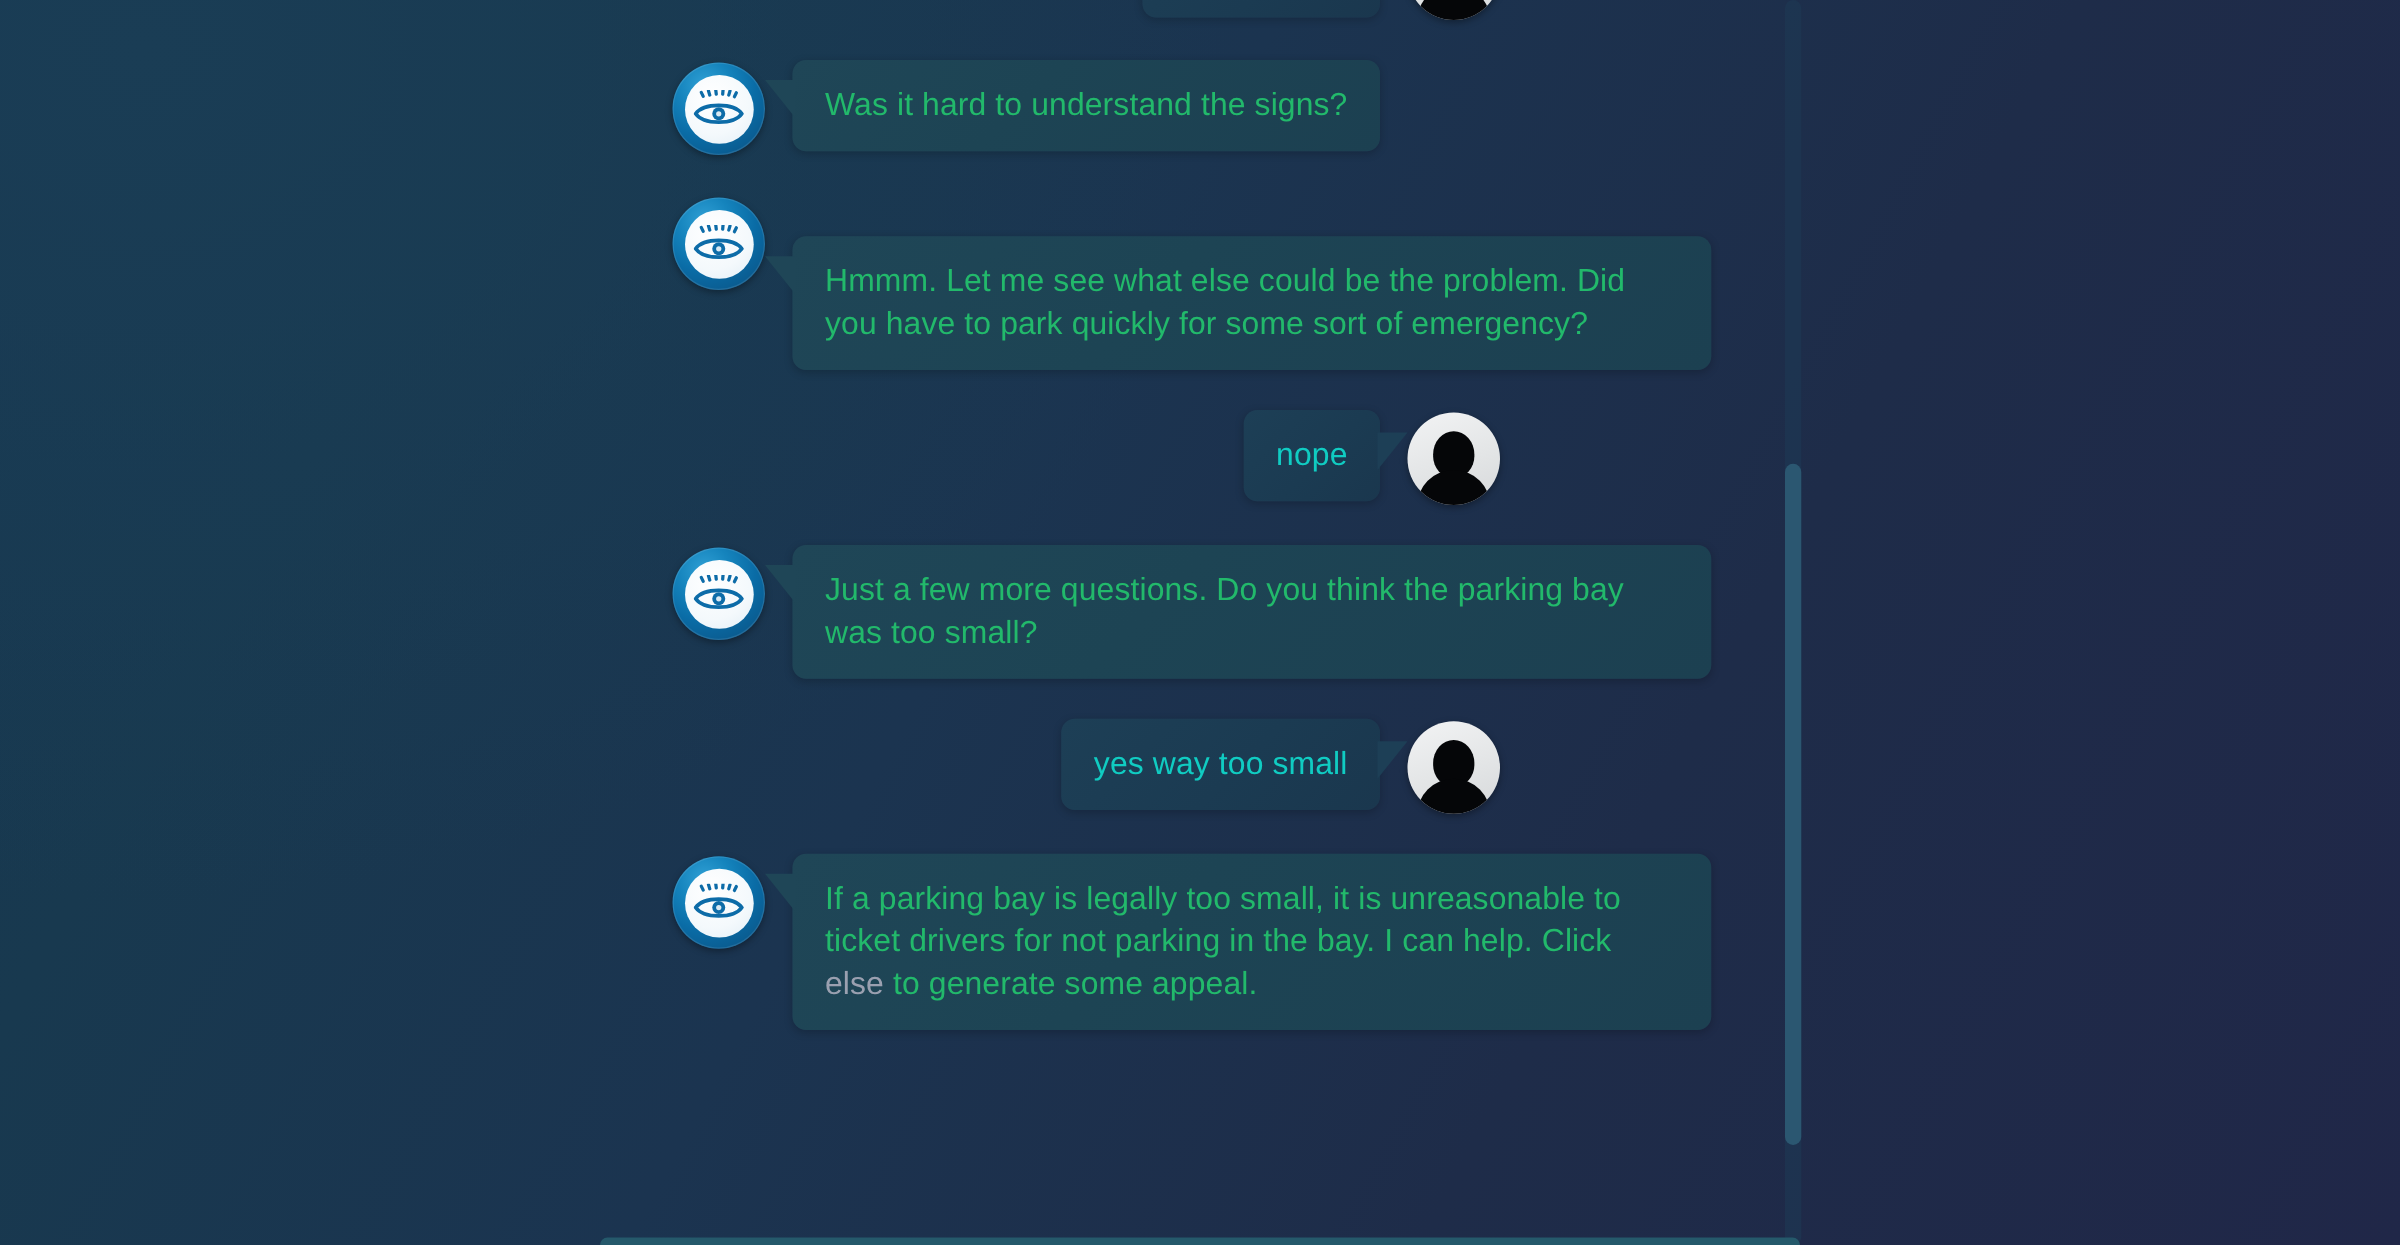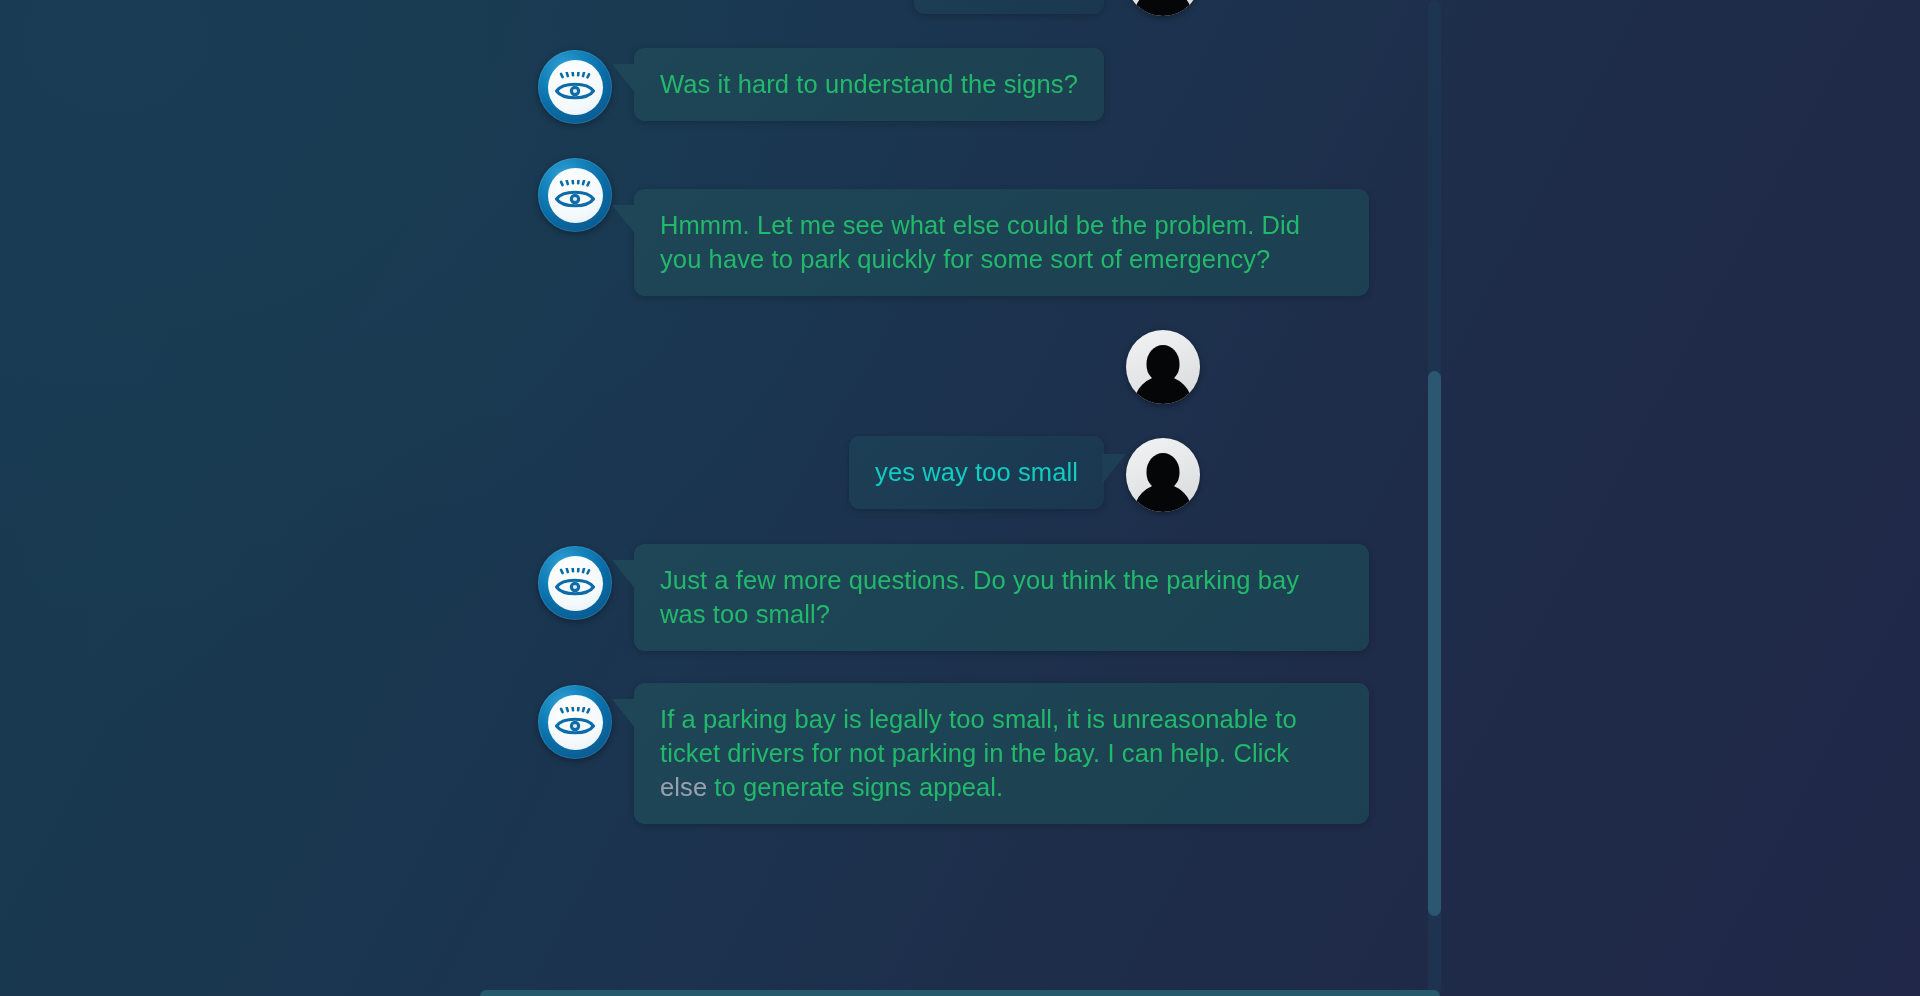--- a/index.html
+++ b/index.html
@@ -226,29 +226,22 @@
             <circle cx="20" cy="19" r="2.1" fill="#ffffff" opacity="0.85"></circle>
           </svg>
         </span>
       </div>
       <div class="bubble bubble-bot" style="width:735px;margin-top:33px;">
         <span>Hmmm. Let me see what else could be the problem. Did you have to park quickly for some sort of emergency?</span>
       </div>
     </div>
 
     <div class="msg-row user">
-      <div class="avatar avatar-user">
-        <span class="head"></span>
-        <span class="body"></span>
-      </div>
-    </div>
-
-    <div class="msg-row user">
       <div class="bubble bubble-user">
-        <span>yes way too small</span>
+        <span>nope</span>
       </div>
       <div class="avatar avatar-user">
         <span class="head"></span>
         <span class="body"></span>
       </div>
     </div>
 
     <div class="msg-row bot">
       <div class="avatar avatar-bot">
         <span class="eye-disc">
@@ -265,40 +258,50 @@
             <circle cx="20" cy="19" r="5.2" fill="#0d6ca8"></circle>
             <circle cx="20" cy="19" r="2.1" fill="#ffffff" opacity="0.85"></circle>
           </svg>
         </span>
       </div>
       <div class="bubble bubble-bot" style="width:735px;">
         <span>Just a few more questions. Do you think the parking bay was too small?</span>
       </div>
     </div>
 
+    <div class="msg-row user">
+      <div class="bubble bubble-user">
+        <span>yes way too small</span>
+      </div>
+      <div class="avatar avatar-user">
+        <span class="head"></span>
+        <span class="body"></span>
+      </div>
+    </div>
+
     <div class="msg-row bot">
       <div class="avatar avatar-bot">
         <span class="eye-disc">
           <svg width="40" height="30" viewBox="0 0 40 30" aria-hidden="true">
             <g fill="#0d6ca8">
               <rect x="5.5" y="0.5" width="2.6" height="6" rx="1.2" transform="rotate(-26 6.8 3.5)"></rect>
               <rect x="11" y="-0.6" width="2.6" height="6" rx="1.2" transform="rotate(-17 12.3 2.4)"></rect>
               <rect x="16.5" y="-1.4" width="2.6" height="6" rx="1.2" transform="rotate(-7 17.8 1.6)"></rect>
               <rect x="22" y="-1.4" width="2.6" height="6" rx="1.2" transform="rotate(5 23.3 1.6)"></rect>
               <rect x="27.2" y="-0.6" width="2.6" height="6" rx="1.2" transform="rotate(16 28.5 2.4)"></rect>
               <rect x="32" y="0.8" width="2.6" height="6" rx="1.2" transform="rotate(26 33.3 3.8)"></rect>
             </g>
             <path d="M1.5 19 C8 10, 32 10, 38.5 19 C32 28, 8 28, 1.5 19 Z" fill="none" stroke="#0d6ca8" stroke-width="3"></path>
             <circle cx="20" cy="19" r="5.2" fill="#0d6ca8"></circle>
             <circle cx="20" cy="19" r="2.1" fill="#ffffff" opacity="0.85"></circle>
           </svg>
         </span>
       </div>
       <div class="bubble bubble-bot" style="width:735px;">
-        <span>If a parking bay is legally too small, it is unreasonable to ticket drivers for not parking in the bay. I can help. Click </span><span class="bubble-link">else</span><span> to generate signs appeal.</span>
+        <span>If a parking bay is legally too small, it is unreasonable to ticket drivers for not parking in the bay. I can help. Click </span><span class="bubble-link">else</span><span> to generate some appeal.</span>
       </div>
     </div>
 
   </div>
 </div>
 
 <div id="scrollbar">
   <div class="track"></div>
   <div class="thumb" style="top: 371px; height: 545px;"></div>
 </div>

